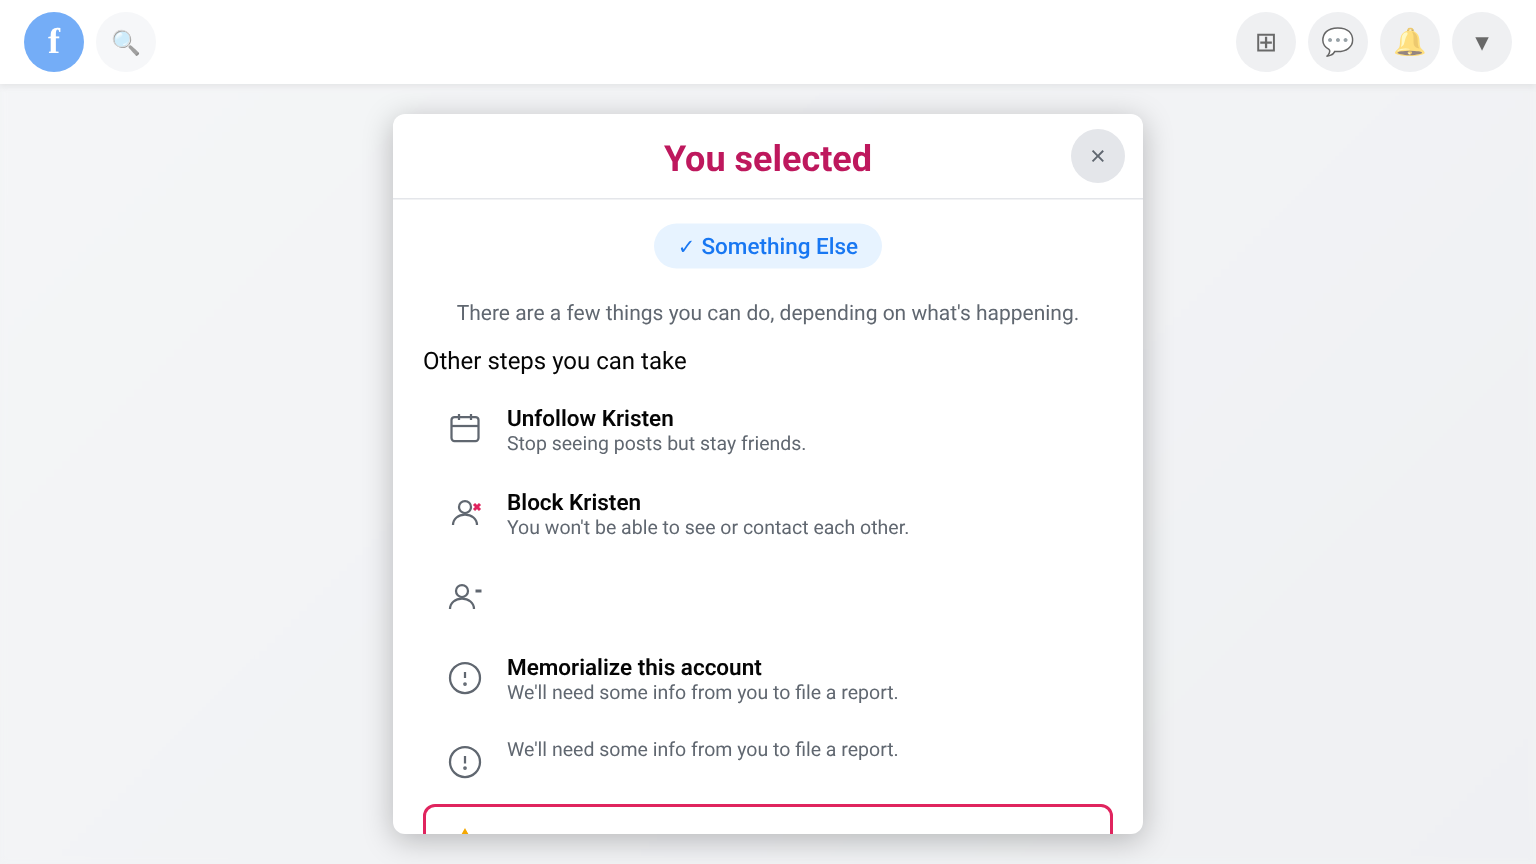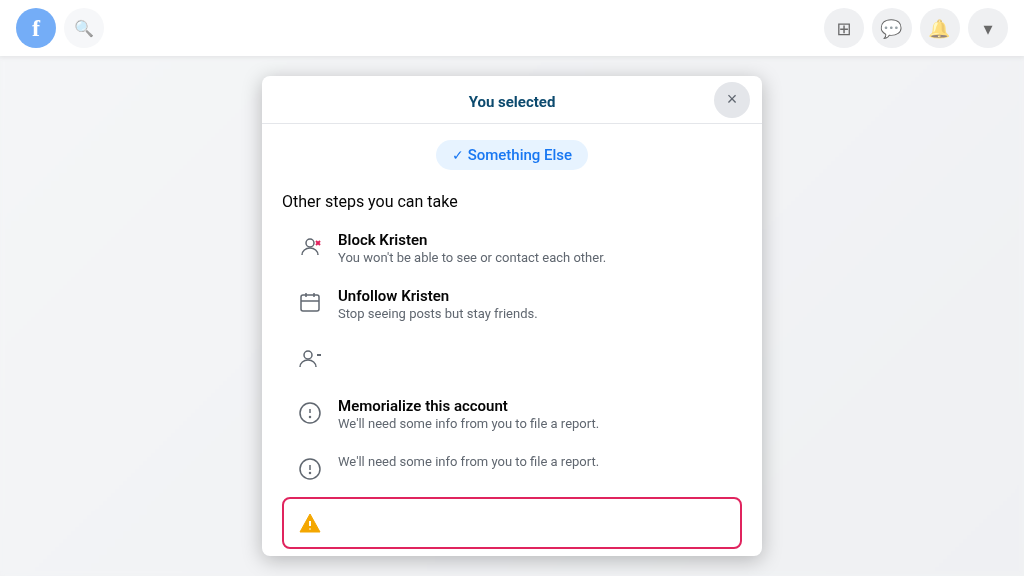--- a/index.html
+++ b/index.html
@@ -129,23 +129,23 @@
       overflow: hidden;
       position: relative;
     }
     .modal-header {
       padding: 16px 20px 12px;
       text-align: center;
       border-bottom: 1px solid #e4e6ea;
       position: relative;
     }
     .modal-title {
-      font-size: 15px;
+      font-size: 24px;
       font-weight: 700;
-      color: #0c4a6e;
+      color: #be185d;
     }
     .modal-close {
       position: absolute;
       right: 12px;
       top: 50%;
       transform: translateY(-50%);
       width: 36px;
       height: 36px;
       background: #e4e6ea;
       border: none;
@@ -275,52 +275,53 @@
     </div>
 
     <div class="modal-body">
       <div style="text-align:center; margin-bottom:10px;">
         <span class="selected-badge">
           <span class="check">✓</span>
           <span>Something Else</span>
         </span>
       </div>
 
+      <p class="modal-subtitle">There are a few things you can do, depending on what's happening.</p>
 
       <p class="section-title">Other steps you can take</p>
 
       <div class="options-list">
+
+        <div class="option-item">
+          <div class="option-icon">
+            <svg width="24" height="24" viewBox="0 0 24 24" fill="none" stroke="#606770" stroke-width="1.5">
+              <rect x="3" y="4" width="18" height="16" rx="2"></rect>
+              <line x1="8" y1="2" x2="8" y2="6"></line>
+              <line x1="16" y1="2" x2="16" y2="6"></line>
+              <line x1="3" y1="10" x2="21" y2="10"></line>
+            </svg>
+          </div>
+          <div class="option-text-group">
+            <div class="option-title">Unfollow Kristen</div>
+            <div class="option-desc">Stop seeing posts but stay friends.</div>
+          </div>
+        </div>
 
         <div class="option-item">
           <div class="option-icon">
             <svg width="24" height="24" viewBox="0 0 24 24" fill="none" stroke="#606770" stroke-width="1.5">
               <circle cx="12" cy="8" r="4"></circle>
               <path d="M4 20c0-4 3.6-7 8-7s8 3 8 7"></path>
               <line x1="18" y1="6" x2="22" y2="10" stroke="#e0245e" stroke-width="2"></line>
               <line x1="22" y1="6" x2="18" y2="10" stroke="#e0245e" stroke-width="2"></line>
             </svg>
           </div>
           <div class="option-text-group">
             <div class="option-title">Block Kristen</div>
             <div class="option-desc">You won't be able to see or contact each other.</div>
-          </div>
-        </div>
-
-        <div class="option-item">
-          <div class="option-icon">
-            <svg width="24" height="24" viewBox="0 0 24 24" fill="none" stroke="#606770" stroke-width="1.5">
-              <rect x="3" y="4" width="18" height="16" rx="2"></rect>
-              <line x1="8" y1="2" x2="8" y2="6"></line>
-              <line x1="16" y1="2" x2="16" y2="6"></line>
-              <line x1="3" y1="10" x2="21" y2="10"></line>
-            </svg>
-          </div>
-          <div class="option-text-group">
-            <div class="option-title">Unfollow Kristen</div>
-            <div class="option-desc">Stop seeing posts but stay friends.</div>
           </div>
         </div>
 
         <div class="option-item">
           <div class="option-icon">
             <svg width="24" height="24" viewBox="0 0 24 24" fill="none" stroke="#606770" stroke-width="1.5">
               <circle cx="10" cy="8" r="4"></circle>
               <path d="M2 20c0-4 3.6-7 8-7s8 3 8 7"></path>
               <line x1="19" y1="8" x2="23" y2="8" stroke="#606770" stroke-width="2"></line>
             </svg>

